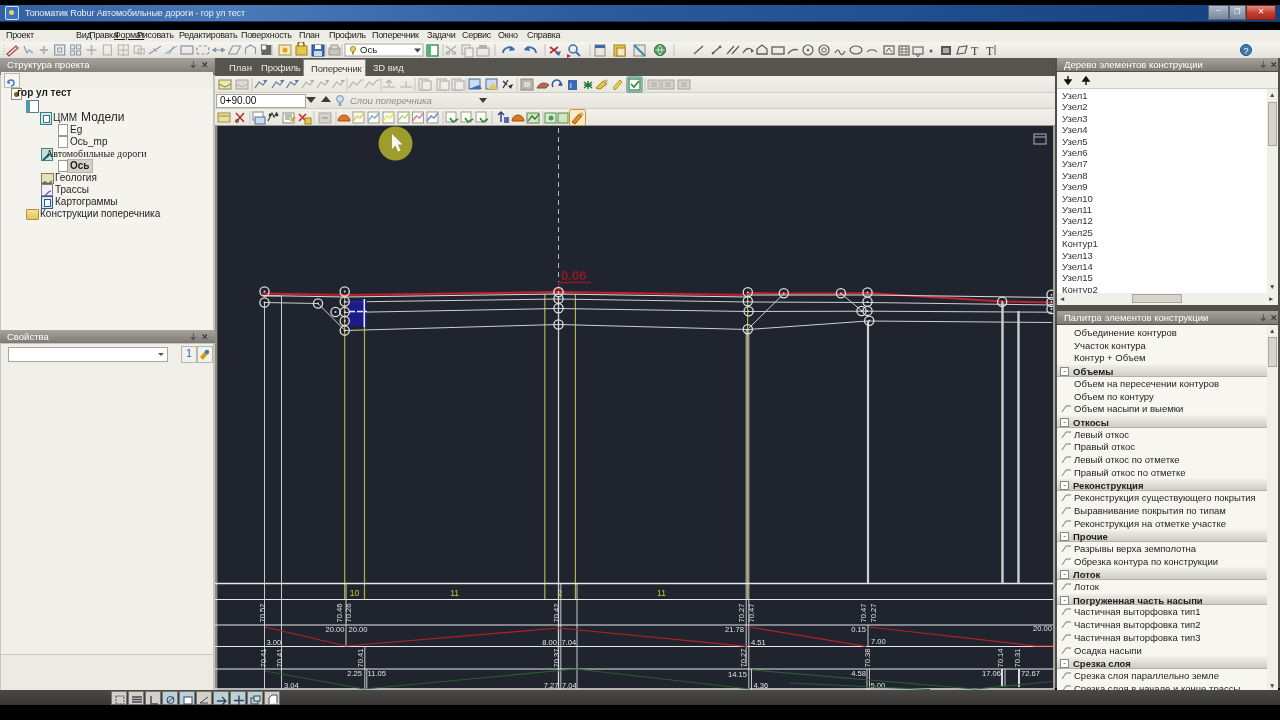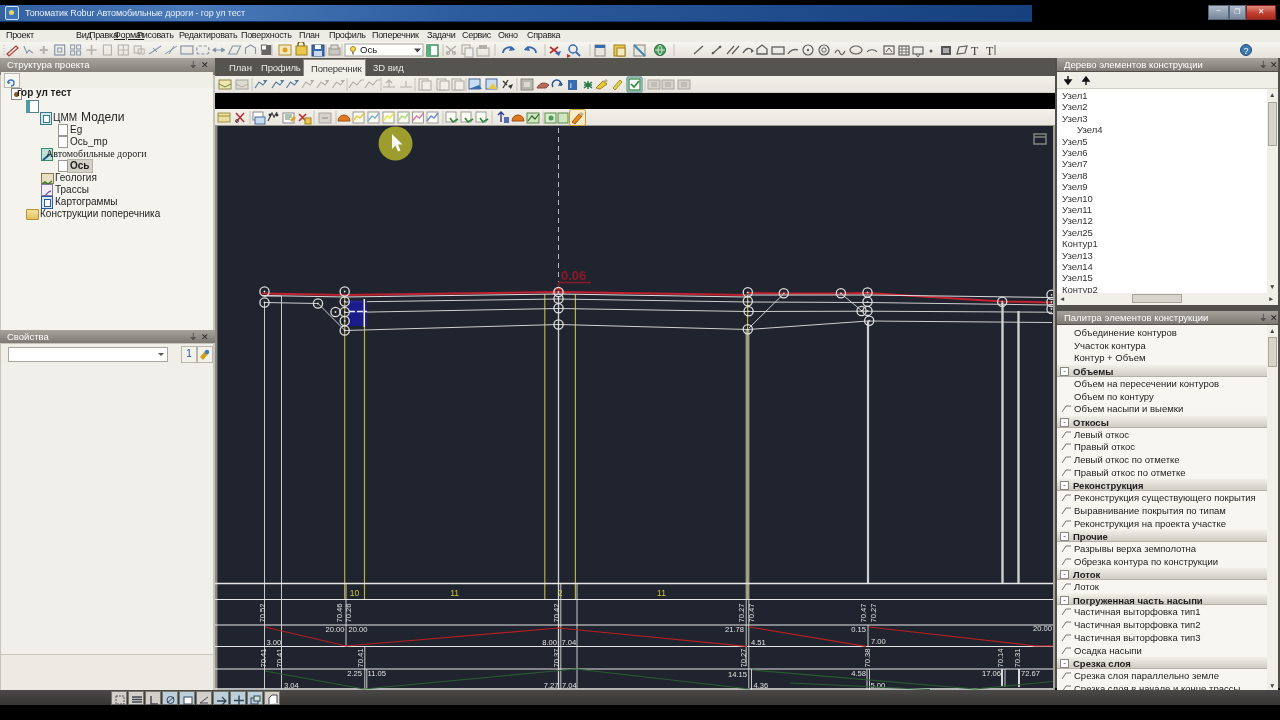--- a/index.html
+++ b/index.html
@@ -4,21 +4,21 @@
 html,body{margin:0;padding:0;width:1280px;height:720px;overflow:hidden;background:#000;
 font-family:"Liberation Sans",sans-serif;}
 .abs{position:absolute;}
 #stage{position:relative;width:1280px;height:720px;background:#000;overflow:hidden;}
 .phead{background:linear-gradient(#a6a39c,#7d7a73);color:#fff;font-size:9.5px;line-height:13px;padding-left:7px;}
 .pin{position:absolute;top:1px;color:#26262b;font-size:9px;}
 </style></head>
 <body>
 <div id="stage">
 <div class="abs" style="left:0;top:0;width:1280px;height:14px;background:#000;"></div>
-<div class="abs" style="left:0;top:5px;width:1032px;height:16px;background:linear-gradient(90deg,#3360a0 0%,#4a7ab8 18%,#2c5c9e 45%,#1f4c8c 75%,#16407e 100%);border-bottom:1px solid #0f3468;">
+<div class="abs" style="left:0;top:5px;width:1280px;height:16px;background:linear-gradient(90deg,#3360a0 0%,#4a7ab8 18%,#2c5c9e 45%,#1f4c8c 75%,#16407e 100%);border-bottom:1px solid #0f3468;">
   <div class="abs" style="left:5px;top:1px;width:12px;height:12px;background:#3a76c0;border:1px solid #cfe0f0;border-radius:2px;">
      <div class="abs" style="left:2.5px;top:2.5px;width:5px;height:5px;background:#f0d060;border-radius:50%;"></div>
   </div>
   <div class="abs" style="left:25px;top:2.5px;color:#e8f0fa;font-size:9px;letter-spacing:-0.1px;white-space:nowrap;">Топоматик Robur Автомобильные дороги - гор ул тест</div>
   <div class="abs" style="left:1208px;top:0px;width:19px;height:13px;background:linear-gradient(#aeb9c8,#78879b);border:1px solid #55657a;color:#fff;font-size:8px;text-align:center;line-height:8px;">–</div>
   <div class="abs" style="left:1229px;top:0px;width:15px;height:13px;background:linear-gradient(#aeb9c8,#78879b);border:1px solid #55657a;color:#fff;font-size:7px;text-align:center;line-height:11px;">❐</div>
   <div class="abs" style="left:1246px;top:0px;width:28px;height:13px;background:linear-gradient(#e0897b,#c23f2f 55%,#a52c1e);border:1px solid #7e241a;color:#fff;font-size:8px;text-align:center;line-height:11px;">✕</div>
 </div>
 <div class="abs" style="left:0;top:30px;width:1280px;height:12px;background:#edece5;font-size:9px;color:#1a1a1a;letter-spacing:-0.3px;">
       <span class="abs" style="left:6px;">Проект</span>
@@ -277,20 +277,31 @@
         <path d="M631 8 l3 3 5-6" fill="none" stroke="#2a8a3a" stroke-width="1.7"></path>
 <line x1="645" y1="2" x2="645" y2="15" stroke="#c5c3ba"></line>
 <rect x="648" y="4" width="12" height="9" fill="#d5d3ca" stroke="#a8a69d"></rect>
         <rect x="651" y="6" width="6" height="5" fill="#c0beb5"></rect>
 <rect x="662" y="4" width="12" height="9" fill="#d5d3ca" stroke="#a8a69d"></rect>
         <rect x="665" y="6" width="6" height="5" fill="#c0beb5"></rect>
 <rect x="678" y="4" width="12" height="9" fill="#d5d3ca" stroke="#a8a69d"></rect>
         <rect x="681" y="6" width="6" height="5" fill="#c0beb5"></rect>
 </svg></div>
 
+<div class="abs" style="left:215px;top:93px;width:840px;height:16px;background:linear-gradient(#f0efe9,#e6e4dc);border-bottom:1px solid #cfcdc4;box-sizing:border-box;">
+  <div class="abs" style="left:1px;top:1px;width:85px;height:12px;background:#fff;border:1px solid #a8a69d;font-size:10px;color:#111;padding-left:3px;line-height:12px;">0+90.00</div>
+  <div class="abs" style="left:91px;top:4px;width:0;height:0;border:5px solid transparent;border-top:6px solid #3c3c3c;"></div>
+  <div class="abs" style="left:106px;top:-2px;width:0;height:0;border:5px solid transparent;border-bottom:6px solid #3c3c3c;"></div>
+  <svg class="abs" style="left:119px;top:1px;" width="12" height="14">
+        <circle cx="6" cy="5" r="3.4" fill="#cfe2f4" stroke="#7b8ea6"></circle>
+        <rect x="4.5" y="8.5" width="3" height="3.5" fill="#9aa7b5"></rect>
+      </svg>
+  <span class="abs" style="left:135px;top:2px;font-size:9.5px;font-style:italic;color:#8e8c84;">Слои поперечника</span>
+  <span class="abs" style="left:264px;top:5px;width:0;height:0;border:4px solid transparent;border-top:5px solid #3c3c3c;"></span>
+</div>
 
 <div class="abs" style="left:215px;top:109px;width:840px;height:17px;background:linear-gradient(#f2f1ea,#e8e6de);border-bottom:1px solid #9a988f;box-sizing:border-box;"></div>
 <div class="abs" style="left:215px;top:109px;width:840px;height:17px;"><svg width="840" height="17" viewBox="215 0 840 17">
 <rect x="218" y="4" width="12" height="9" fill="#e8dfa0" stroke="#a09040"></rect>
         <path d="M218 7 h12" stroke="#a09040"></path>
 <path d="M236 4 l8 9 M244 4 l-8 9" stroke="#b03030" stroke-width="1.5"></path>
         <circle cx="237" cy="12" r="1.5" fill="none" stroke="#555"></circle>
 <line x1="250" y1="2" x2="250" y2="15" stroke="#c5c3ba"></line>
 <rect x="253" y="3" width="10" height="8" fill="#fff" stroke="#888"></rect>
         <rect x="255" y="8" width="10" height="7" fill="#c8ddf2" stroke="#4a6a9a"></rect>
@@ -513,21 +524,21 @@
 <div class="abs" style="left:1057px;top:72px;width:221px;height:17px;background:#efeee7;border-bottom:1px solid #cfcdc4;box-sizing:border-box;">
   <svg class="abs" style="left:7px;top:3px;" width="40" height="11">
         <path d="M4 1 v6 M1 5 l3 4 3-4z" stroke="#111" fill="#111" stroke-width="1.4"></path>
         <path d="M22 10 v-6 M19 6 l3-4 3 4z" stroke="#111" fill="#111" stroke-width="1.4"></path>
       </svg>
 </div>
 <div class="abs" style="left:1057px;top:89px;width:210px;height:204px;background:#fff;overflow:hidden;">
       <span class="abs" style="left:5px;top:1.0px;font-size:9.5px;color:#333;">Узел1</span>
 <span class="abs" style="left:5px;top:12.4px;font-size:9.5px;color:#333;">Узел2</span>
 <span class="abs" style="left:5px;top:23.8px;font-size:9.5px;color:#333;">Узел3</span>
-<span class="abs" style="left:20px;top:35.2px;font-size:9.5px;color:#333;">Узел4</span>
+<span class="abs" style="left:5px;top:35.2px;font-size:9.5px;color:#333;">Узел4</span>
 <span class="abs" style="left:5px;top:46.6px;font-size:9.5px;color:#333;">Узел5</span>
 <span class="abs" style="left:5px;top:58.0px;font-size:9.5px;color:#333;">Узел6</span>
 <span class="abs" style="left:5px;top:69.4px;font-size:9.5px;color:#333;">Узел7</span>
 <span class="abs" style="left:5px;top:80.8px;font-size:9.5px;color:#333;">Узел8</span>
 <span class="abs" style="left:5px;top:92.2px;font-size:9.5px;color:#333;">Узел9</span>
 <span class="abs" style="left:5px;top:103.6px;font-size:9.5px;color:#333;">Узел10</span>
 <span class="abs" style="left:5px;top:115.0px;font-size:9.5px;color:#333;">Узел11</span>
 <span class="abs" style="left:5px;top:126.4px;font-size:9.5px;color:#333;">Узел12</span>
 <span class="abs" style="left:5px;top:137.8px;font-size:9.5px;color:#333;">Узел25</span>
 <span class="abs" style="left:5px;top:149.2px;font-size:9.5px;color:#333;">Контур1</span>
@@ -616,21 +627,21 @@
 <div class="abs" style="left:0;top:178.8px;width:210px;height:12.7px;">
         <svg class="abs" style="left:4px;top:2px;" width="11" height="9">
           <path d="M1 8 L5 2 L10 2" stroke="#777" stroke-width="1" fill="none"></path>
         </svg>
         <span class="abs" style="left:17px;top:1px;font-size:9.5px;color:#222;white-space:nowrap;">Выравнивание покрытия по типам</span>
       </div>
 <div class="abs" style="left:0;top:191.5px;width:210px;height:12.7px;">
         <svg class="abs" style="left:4px;top:2px;" width="11" height="9">
           <path d="M1 8 L5 2 L10 2" stroke="#777" stroke-width="1" fill="none"></path>
         </svg>
-        <span class="abs" style="left:17px;top:1px;font-size:9.5px;color:#222;white-space:nowrap;">Реконструкция на проекта участке</span>
+        <span class="abs" style="left:17px;top:1px;font-size:9.5px;color:#222;white-space:nowrap;">Реконструкция на отметке участке</span>
       </div>
 <div class="abs" style="left:0;top:204.2px;width:210px;height:12.7px;background:linear-gradient(#f0efe8,#cfcdc4);border-top:1px solid #f5f4ef;border-bottom:1px solid #b2b0a7;box-sizing:border-box;">
         <span class="abs" style="left:3px;top:2px;width:7px;height:7px;background:#fff;border:1px solid #8a8880;font-size:8px;line-height:6px;text-align:center;color:#333;">-</span>
         <span class="abs" style="left:16px;top:1px;font-size:9.5px;font-weight:bold;color:#1e1e1e;white-space:nowrap;">Прочие</span>
       </div>
 <div class="abs" style="left:0;top:216.9px;width:210px;height:12.7px;">
         <svg class="abs" style="left:4px;top:2px;" width="11" height="9">
           <path d="M1 8 L5 2 L10 2" stroke="#777" stroke-width="1" fill="none"></path>
         </svg>
         <span class="abs" style="left:17px;top:1px;font-size:9.5px;color:#222;white-space:nowrap;">Разрывы верха земполотна</span>

